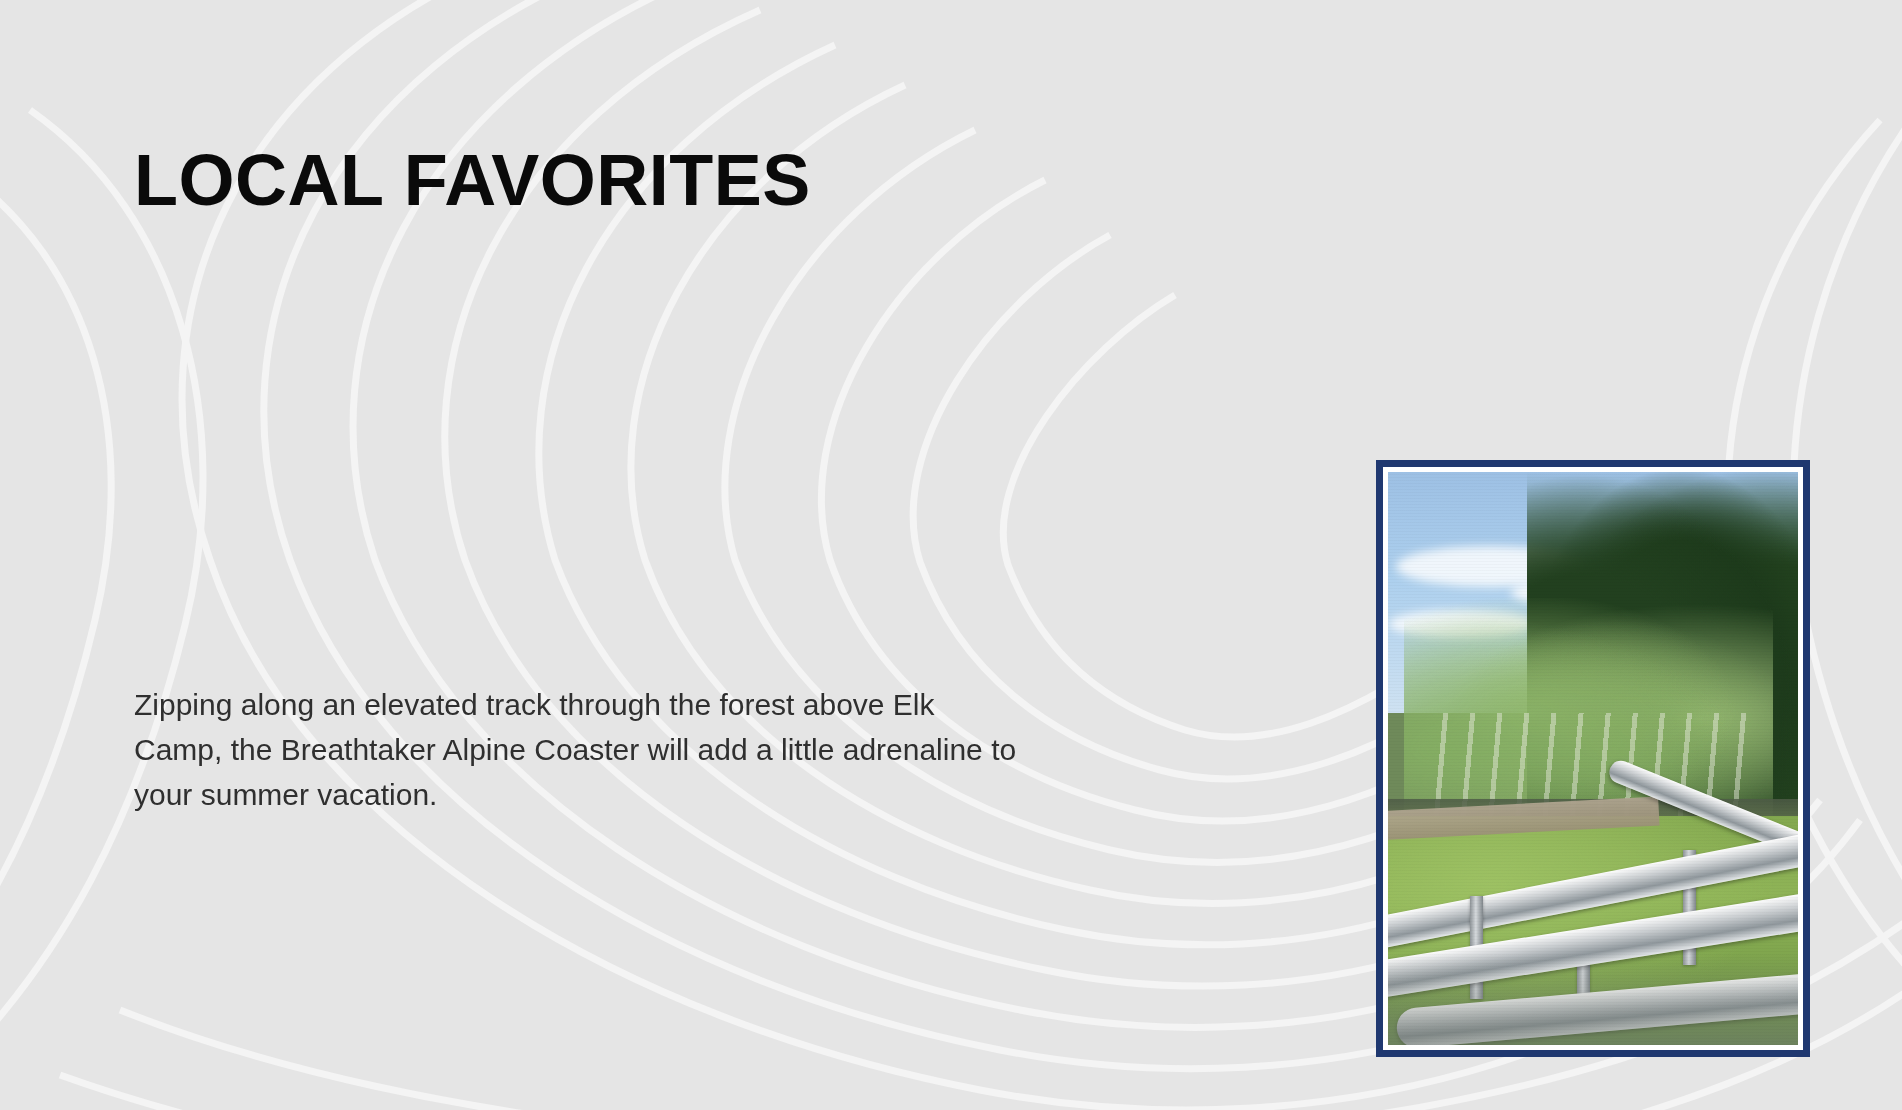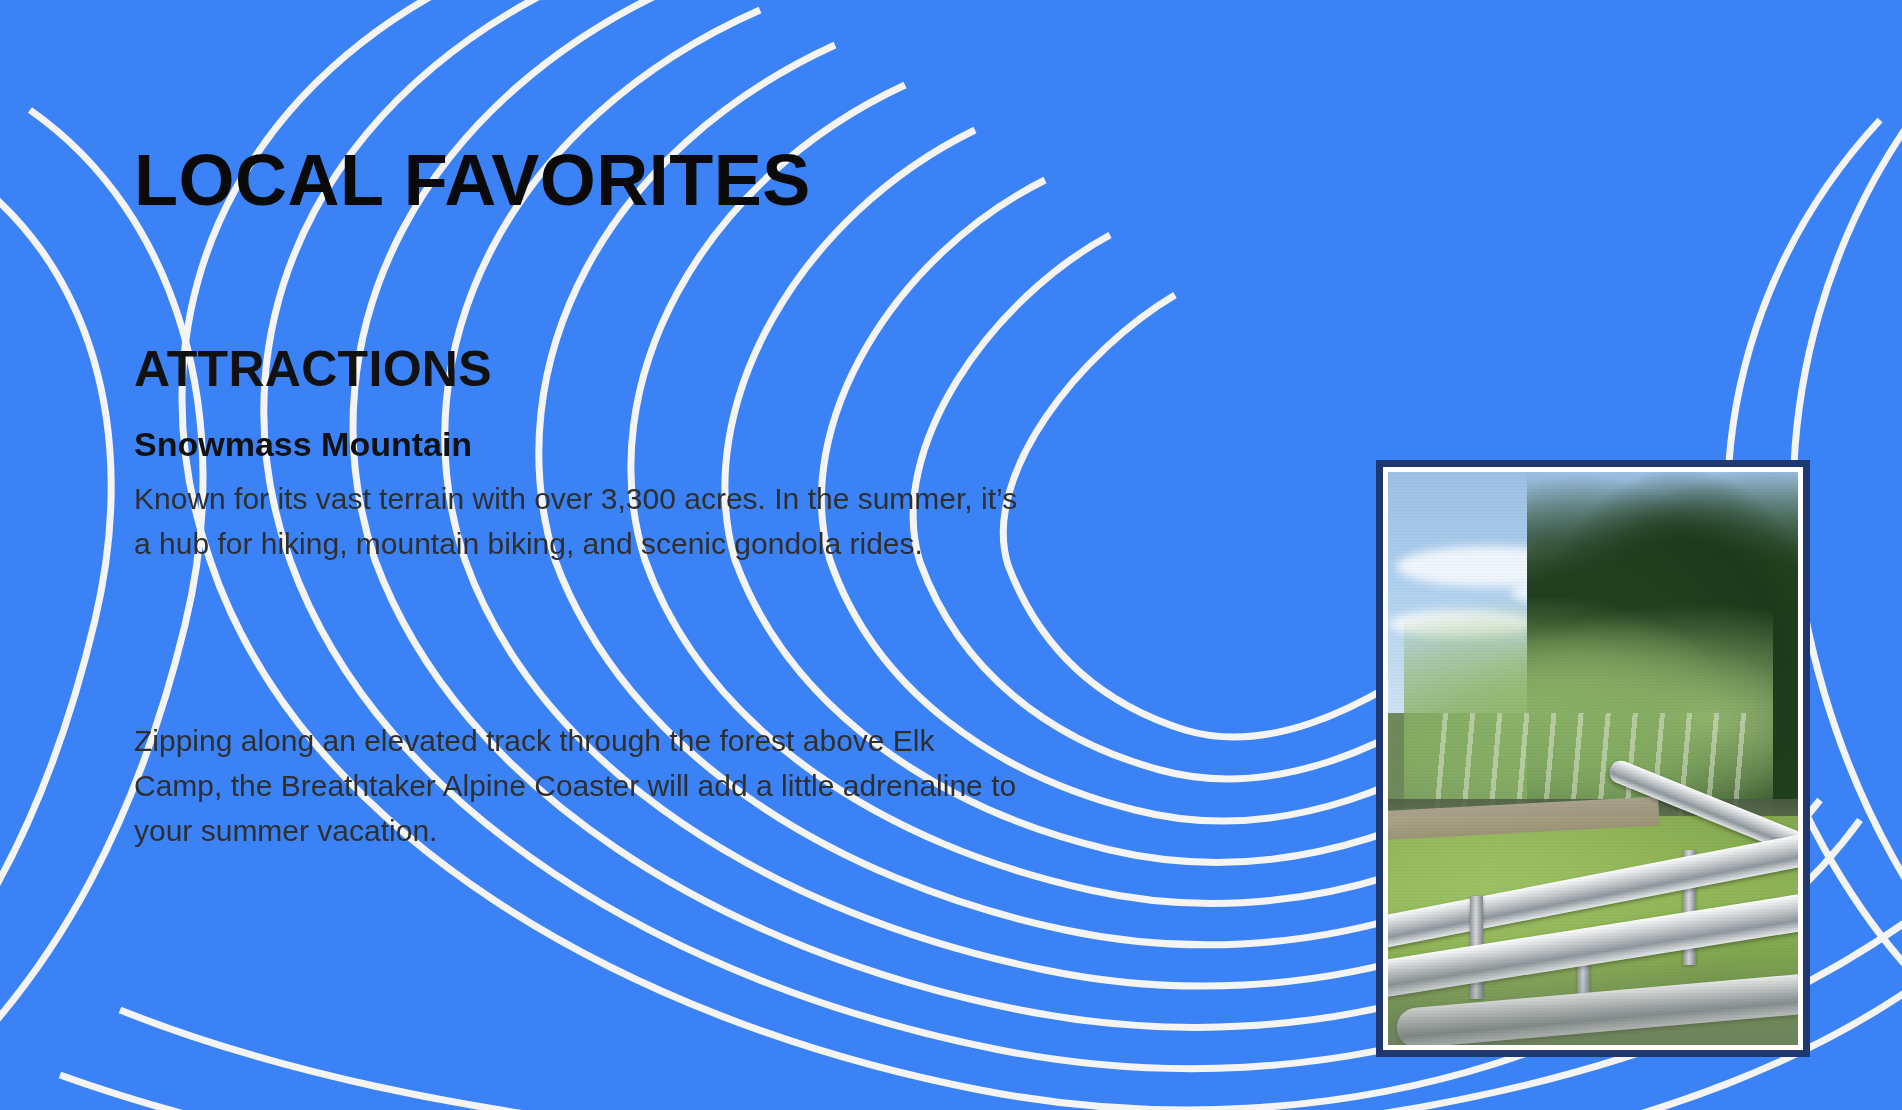--- a/index.html
+++ b/index.html
@@ -13,21 +13,21 @@
     overflow: hidden;
     background: #ffffff;
     font-family: "Liberation Sans", sans-serif;
     position: relative;
   }
 
   
   #slide {
     position: absolute;
     inset: 0;
-    background: #3b82f6;
+    background: #e5e5e5;
     overflow: hidden;
     padding-left: 28px;
   }
   #contours {
     position: absolute;
     inset: 0;
     width: 1902px;
     height: 1110px;
     pointer-events: none;
   }
@@ -85,21 +85,21 @@
   }
 
   .item-desc {
     margin: 0;
     font-size: 30px;
     line-height: 45px;
     font-weight: 300;
     color: #2f2f2f;
     max-width: 905px;
   }
-  .item-2 .item-desc { max-width: 890px; margin-top: 36px; }
+  .item-2 .item-desc { max-width: 890px; }
 
   
   .photo-frame {
     position: absolute;
     left: 1376px;
     top: 460px;
     width: 434px;
     height: 597px;
     box-sizing: border-box;
     background: #ffffff;
@@ -248,26 +248,21 @@
       <path d="M 1960 60 C 1830 200 1765 415 1805 615 C 1842 800 1930 940 2020 1020"></path>
       <path d="M 120 1010 C 420 1130 900 1180 1340 1120 C 1640 1078 1830 990 1960 880"></path>
       <path d="M 60 1075 C 380 1190 880 1240 1330 1180 C 1650 1136 1850 1050 1980 935"></path>
     </g>
   </svg>
 
   <div class="content">
 
     <h1 class="page-title" style="color: rgb(10, 10, 10);">LOCAL FAVORITES</h1>
 
-    <h2 class="section-title">ATTRACTIONS</h2>
-
-    <div class="item item-1">
-      <h3 class="item-name">Snowmass Mountain</h3>
-      <p class="item-desc">Known for its vast terrain with over 3,300 acres. In the summer, it’s a hub for hiking, mountain biking, and scenic gondola rides.</p>
-    </div>
+
 
     <div class="item item-2">
       <p class="item-desc">Zipping along an elevated track through the forest above Elk Camp, the Breathtaker Alpine Coaster will add a little adrenaline to your summer vacation.</p>
     </div>
 
   </div>
 
   <div class="photo-frame" style="border-color: rgb(31, 56, 112); background: rgb(255, 255, 255);">
     <div class="photo" aria-label="Alpine coaster rails curving through a sunlit mountain meadow with aspen and evergreen forest behind">
       <div class="ph-sky"></div>

